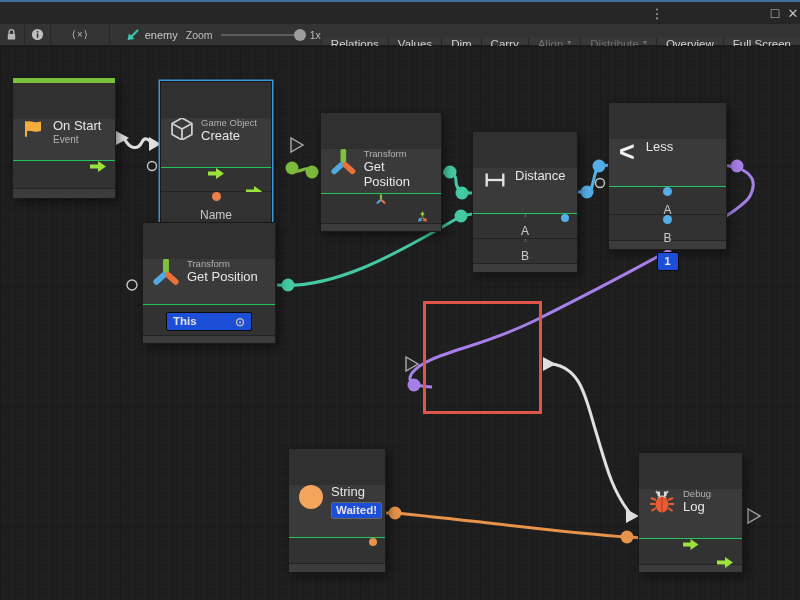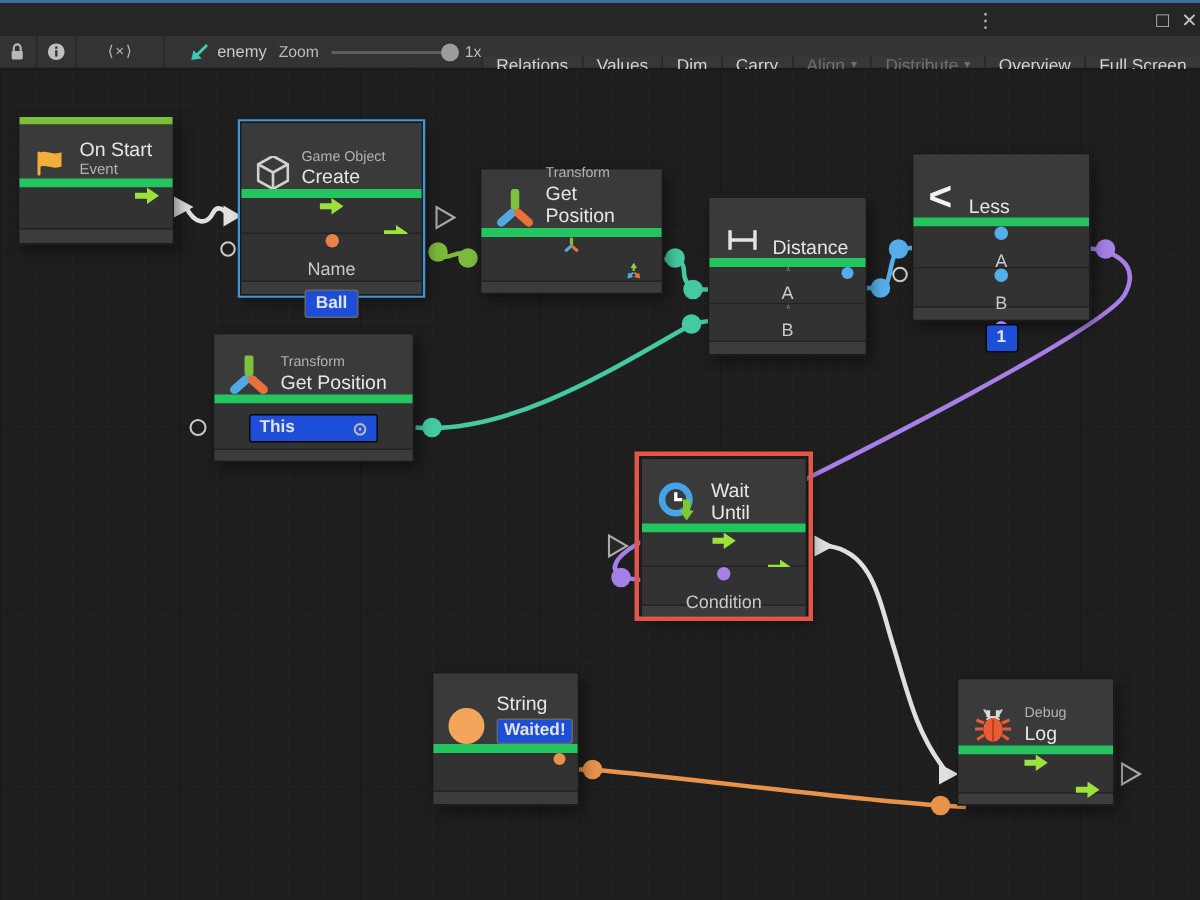--- a/index.html
+++ b/index.html
@@ -34,22 +34,22 @@
       linear-gradient(to right,#222222 1px,transparent 1px),
       linear-gradient(to bottom,#222222 1px,transparent 1px);
     background-size:120px 120px,120px 120px,12px 12px,12px 12px;}
   svg.wires{position:absolute;left:0;top:-44px;width:800px;height:600px;z-index:1;pointer-events:none;}
   svg.wires *{pointer-events:auto;}
   
   .node{position:absolute;background:#303030;border:1px solid #1a1a1a;box-sizing:border-box;
       box-shadow:3px 4px 9px rgba(0,0,0,.45);z-index:2;}
   .node.sel{box-shadow:0 0 0 1.5px #3f97d8,3px 4px 9px rgba(0,0,0,.45);}
   .stripe{height:5px;background:#7cbf3a;}
-  .hdr{display:flex;align-items:flex-end;gap:8px;padding:0 10px;background:#3a3a3a;
-      border-bottom:6px solid #22c55e;box-sizing:border-box;}
+  .hdr{display:flex;align-items:flex-start;gap:8px;padding:0 10px;background:#3a3a3a;
+      border-bottom:1px solid #22c55e;box-sizing:border-box;margin-top:36px;}
   .hcol{display:flex;flex-direction:column;justify-content:center;line-height:1.15;}
   .cat{font-size:9.5px;color:#b2b2b2;}
   .ttl{font-size:13px;color:#e6e6e6;}
   .sub{font-size:10px;color:#b2b2b2;}
   .row{display:flex;align-items:center;gap:7px;padding:0 9px;background:#323232;
       border-bottom:1px solid #232323;box-sizing:border-box;position:relative;flex-direction:column;}
   .ftr{background:#3c3c3c;}
   .fa{width:16px;height:11px;background:#9be33c;flex:0 0 auto;
       clip-path:polygon(0 32%,50% 32%,50% 0,100% 50%,50% 100%,50% 68%,0 68%);}
   .dot{width:9px;height:9px;border-radius:50%;flex:0 0 auto;}
@@ -215,21 +215,21 @@
           <span class="ttl">On Start</span>
           <span class="sub">Event</span>
         </div>
       </div>
       <div class="row" style="height:28px">
         <span class="fa" style="margin-left:auto"></span>
       </div>
       <div class="ftr" style="height:9px"></div>
     </div>
 
-    <div class="node sel" style="left:160px;top:35px;width:122px">
+    <div class="node sel" style="left:160px;top:35px;width:112px">
       <div class="hdr" style="height:50px">
         <svg width="22" height="22" viewBox="0 0 20 20">
           <use href="#cube" stroke="#d0d0d0" stroke-width="1.6"></use>
         </svg>
         <div class="hcol">
           <span class="cat">Game Object</span>
           <span class="ttl">Create</span>
         </div>
       </div>
       <div class="row" style="height:24px">
@@ -339,40 +339,20 @@
         </span>
         <svg width="19" height="19" viewBox="0 0 19 19" style="margin-left:auto">
           <use href="#va" stroke="#8ed23c" fill="#8ed23c" transform="translate(9.5,10)"></use>
           <use href="#va" stroke="#52a8e0" fill="#52a8e0" transform="translate(9.5,10) rotate(-135)"></use>
           <use href="#va" stroke="#e8703a" fill="#e8703a" transform="translate(9.5,10) rotate(135)"></use>
         </svg>
       </div>
       <div class="ftr" style="height:7px"></div>
     </div>
 
-    <div class="node" style="left:427px;top:259px;width:111px;z-index:3">
-      <div class="hdr" style="height:49px">
-        <svg width="29" height="29" viewBox="0 0 29 29">
-          <circle cx="13" cy="13" r="9.5" stroke="#45a3e8" stroke-width="4.5" fill="none"></circle>
-          <path d="M13 8 V13 H17.5" stroke="#ffffff" stroke-width="2.3" fill="none"></path>
-          <line x1="20.5" y1="13" x2="20.5" y2="21" stroke="#7ec832" stroke-width="5"></line>
-          <polygon points="15.5,20.5 25.5,20.5 20.5,27.5" fill="#7ec832"></polygon>
-        </svg>
-        <span class="ttl">Wait Until</span>
-      </div>
-      <div class="row" style="height:23px">
-        <span class="fa"></span>
-        <span class="fa" style="margin-left:auto"></span>
-      </div>
-      <div class="row" style="height:26px">
-        <span class="dot c-purple"></span>
-        <span class="plabel">Condition</span>
-      </div>
-      <div class="ftr" style="height:7px"></div>
-    </div>
     <div class="hl-frame" style="left:423px;top:255px;width:119px;height:113px"></div>
 
     <div class="node" style="left:288px;top:402px;width:98px">
       <div class="hdr" style="height:53px">
         <span class="strcircle"></span>
         <div class="hcol" style="gap:2px">
           <span class="ttl">String</span>
           <span class="vbox focus" style="padding:0 4px">Waited!</span>
         </div>
       </div>

